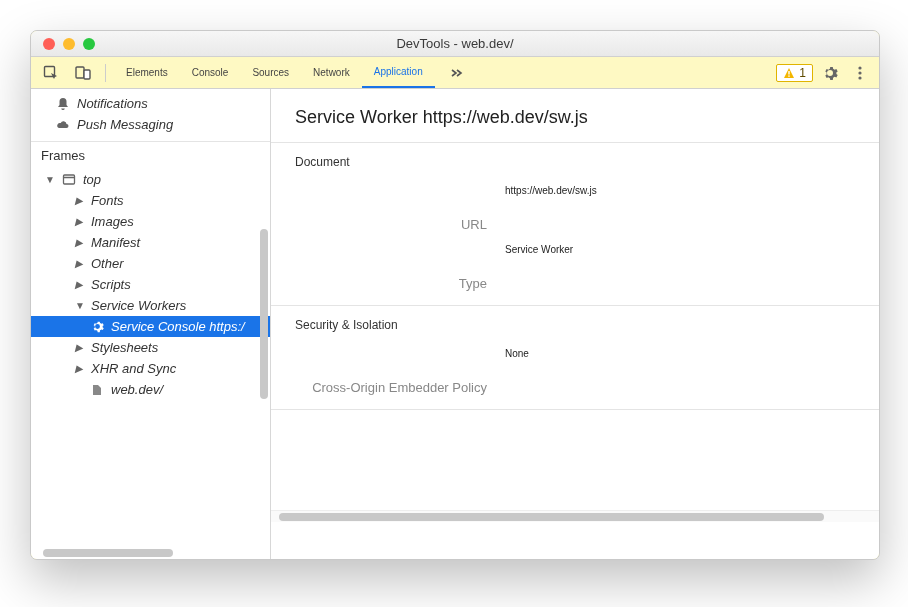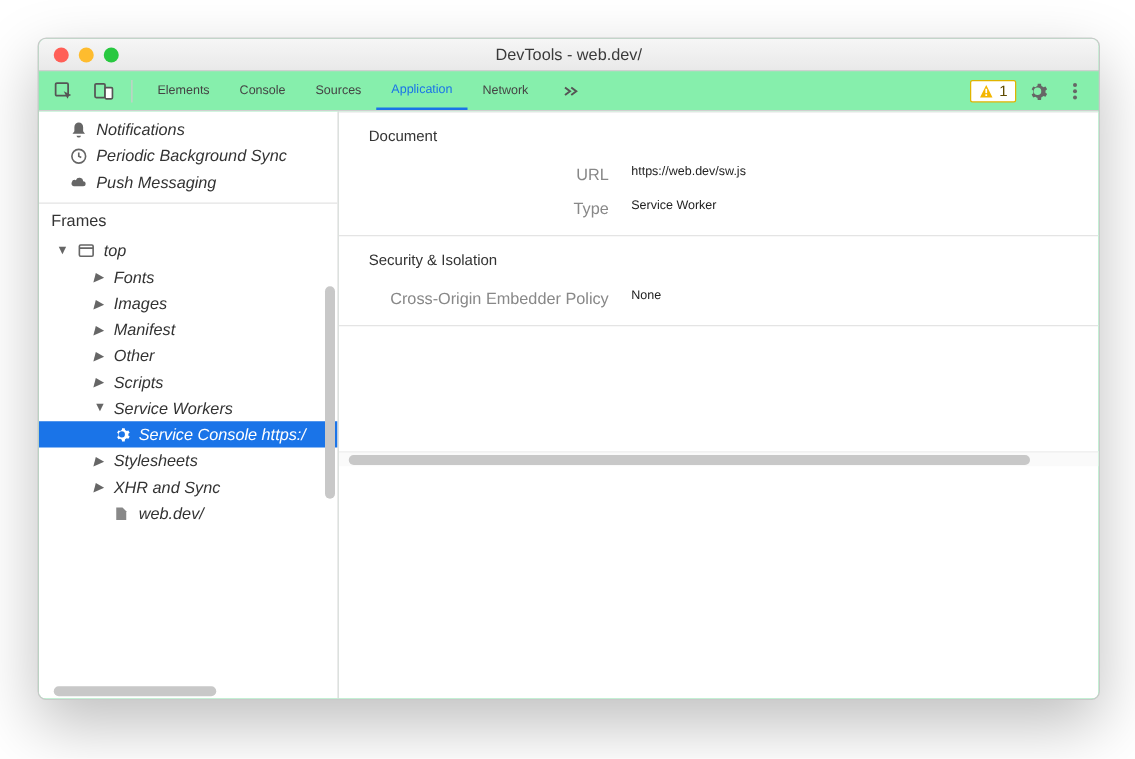--- a/index.html
+++ b/index.html
@@ -11,21 +11,21 @@
     height: 607px;
     overflow: hidden;
   }
   .window {
     width: 850px;
     height: 530px;
     margin: 30px;
     border: 1px solid #c9c9c9;
     border-radius: 7px;
     box-shadow: 0 20px 50px rgba(0,0,0,0.25);
-    background: #86efac;
+    background: #fef9c3;
     display: flex;
     flex-direction: column;
     overflow: hidden;
   }
   
   .titlebar {
     height: 26px;
     background: linear-gradient(#f6f6f6, #e9e9e9);
     border-bottom: 1px solid #d0d0d0;
     display: flex;
@@ -117,21 +117,21 @@
   .main h1 {
     font-size:18px; font-weight:400; color:#222;
     padding:18px 24px 14px;
   }
   .group {
     border-top:1px solid #e4e4e4;
     padding:12px 24px 8px;
   }
   .group h2 { font-size:12px; font-weight:400; color:#333; padding-bottom:10px; }
   .kv { display:flex; padding:6px 0; }
-  .kv .k { width:210px; text-align:right; color:#888; padding-right:18px; font-size:13px;}
+  .kv .k { width:210px; text-align:right; color:#888; padding-right:18px; font-size:13px;margin-top:32px;}
   .kv .v { color:#222; font-size:10px; }
   .group.last { border-bottom:1px solid #e4e4e4; }
   .main-hscroll {
     height:12px; background:#fafafa;
     border-top:1px solid #eee;
     display:flex; align-items:center;
     padding:0 8px;
     margin-top:100px;
   }
   .main-hscroll .thumb{
@@ -165,22 +165,22 @@
       <svg width="16" height="16" viewBox="0 0 16 16" fill="none" stroke="#555" stroke-width="1.4">
         <rect x="1" y="2" width="8" height="11" rx="1"></rect>
         <rect x="9" y="5" width="6" height="9" rx="1" fill="#fff"></rect>
       </svg>
     </div>
     <div class="divider"></div>
     <div class="tabs">
       <div class="tab">Elements</div>
       <div class="tab">Console</div>
       <div class="tab">Sources</div>
+      <div class="tab">Network</div>
       <div class="tab active">Application</div>
-      <div class="tab">Network</div>
     </div>
     <div class="overflow">
       <svg width="14" height="14" viewBox="0 0 14 14" fill="none" stroke="#555" stroke-width="1.6">
           <path d="M3 4l4 3-4 3M8 4l4 3-4 3"></path>
         </svg>
     </div>
     <div class="spacer"></div>
     <div class="warn-badge">
       <svg viewBox="0 0 12 12">
           <path d="M6 1 L11 11 H1 Z" fill="#f3b600"></path>
@@ -210,29 +210,20 @@
       <div class="row">
         <span class="ico">
             <svg width="14" height="14" viewBox="0 0 14 14" fill="#666">
               <path d="M7 1a3.5 3.5 0 00-3.5 3.5V8L2 10h10l-1.5-2V4.5A3.5 3.5 0 007 1zm0 12a1.8 1.8 0 001.8-1.5H5.2A1.8 1.8 0 007 13z"></path>
             </svg>
           </span>
         <span>Notifications</span>
       </div>
       <div class="row">
         <span class="ico">
-            <svg width="14" height="14" viewBox="0 0 14 14" fill="none" stroke="#666" stroke-width="1.3">
-              <circle cx="7" cy="7" r="5.5"></circle>
-              <path d="M7 4v3l2 1"></path>
-            </svg>
-          </span>
-        <span>Periodic Background Sync</span>
-      </div>
-      <div class="row">
-        <span class="ico">
             <svg width="14" height="14" viewBox="0 0 14 14" fill="#666">
               <path d="M10.5 6a3 3 0 00-5.8-.9A2.5 2.5 0 003 10h7.5a2 2 0 000-4z"></path>
             </svg>
           </span>
         <span>Push Messaging</span>
       </div>
 
       <div class="section">Frames</div>
 
       <div class="row" style="padding-left:14px">
@@ -297,20 +288,21 @@
             </svg>
           </span>
         <span>web.dev/</span>
       </div>
 
       <div class="sidebar-vscroll"></div>
       <div class="sidebar-scrollbar"></div>
     </div>
 
     <div class="main">
+      <h1>Service Worker https://web.dev/sw.js</h1>
 
       <div class="group">
         <h2>Document</h2>
         <div class="kv">
           <div class="k">URL</div>
           <div class="v">https://web.dev/sw.js</div>
         </div>
         <div class="kv">
           <div class="k">Type</div>
           <div class="v">Service Worker</div>

